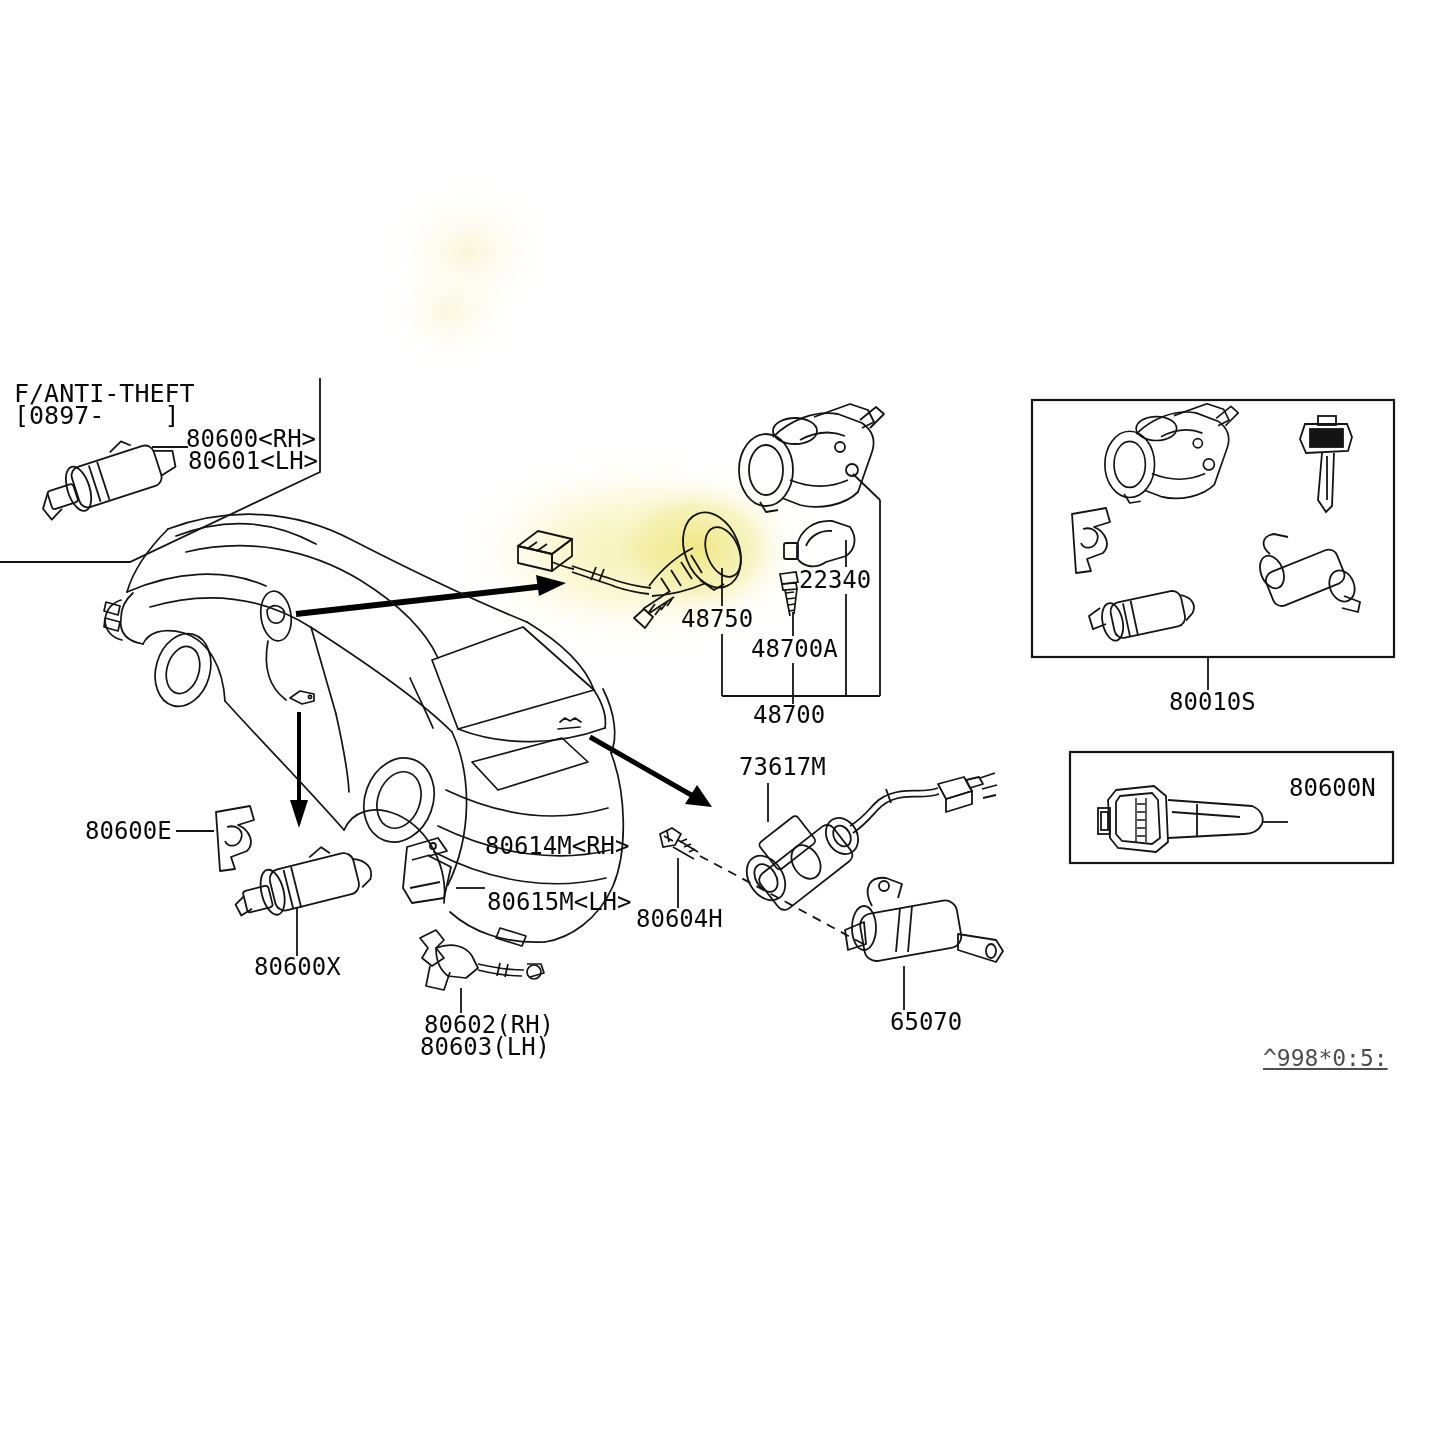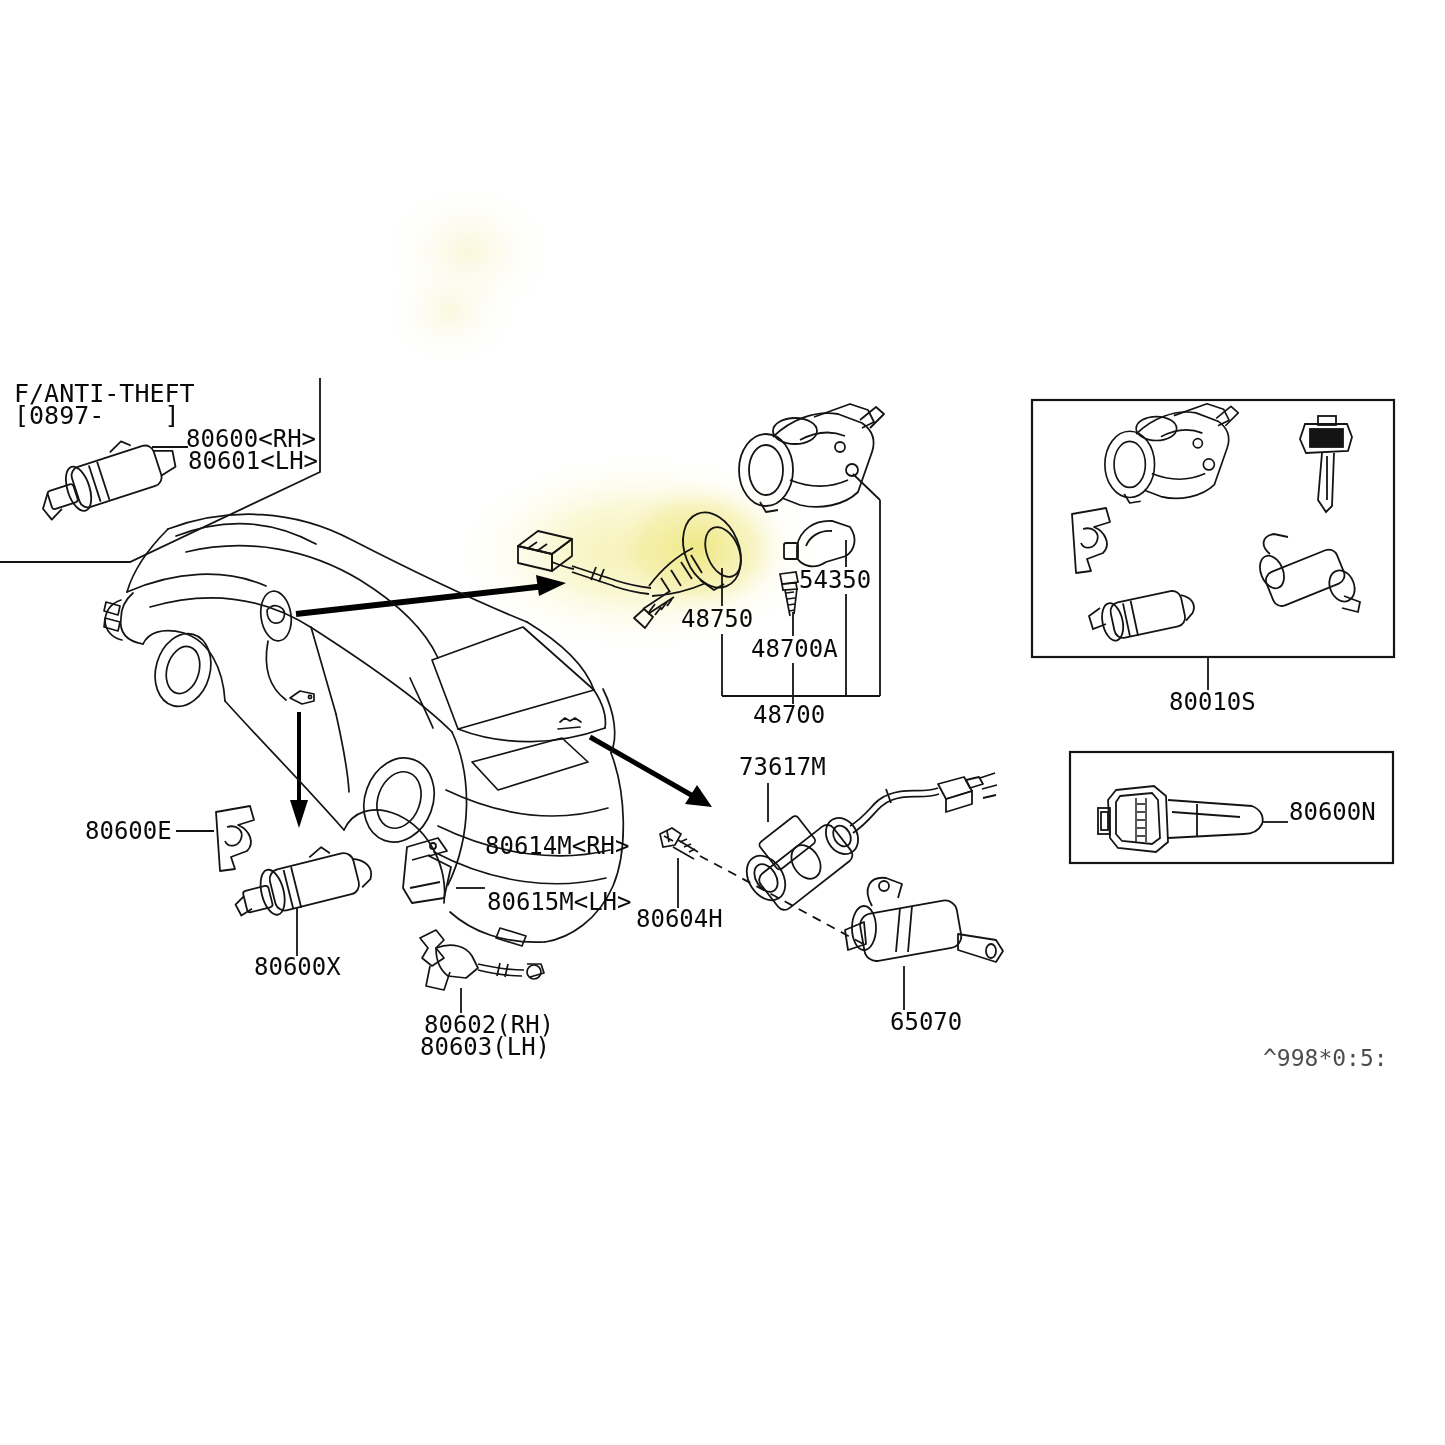--- a/index.html
+++ b/index.html
@@ -2,21 +2,21 @@
 <html><head>
 <meta charset="utf-8">
 <style>
   html,body{margin:0;padding:0;background:#ffffff;}
   .stage{position:relative;width:1435px;height:1445px;background:#ffffff;overflow:hidden;
          font-family:"DejaVu Sans Mono", monospace;}
   .stage svg{position:absolute;left:0;top:0;}
   .lbl{position:absolute;font:24px/22px "DejaVu Sans Mono", monospace;color:#0a0a0a;
        white-space:pre;letter-spacing:0px;}
   .lbl-lg{font-size:25px;}
-  .wm{position:absolute;font:23px/22px "DejaVu Sans Mono", monospace;color:#3a3a3a;opacity:.9;}
+  .wm{position:absolute;font:23px/22px "DejaVu Sans Mono", monospace;color:#3a3a3a;opacity:.9;text-decoration:underline;}
 </style>
 </head>
 <body>
 
 <div class="stage">
 
 <svg width="1445" height="1445" viewBox="0 0 1445 1445">
   <defs>
     <radialGradient id="gMain" cx="50%" cy="50%" r="50%">
       <stop offset="0%" stop-color="rgba(243,237,158,0.85)"></stop>
@@ -312,26 +312,26 @@
     </g>
   </g>
 </svg>
 
 <div class="lbl lbl-lg" style="left:14px;top:383px">F/ANTI-THEFT</div>
 <div class="lbl lbl-lg" style="left:14px;top:405px">[0897-    ]</div>
 <div class="lbl" style="left:186px;top:428px">80600&lt;RH&gt;</div>
 <div class="lbl" style="left:188px;top:450px">80601&lt;LH&gt;</div>
 
 <div class="lbl" style="left:681px;top:608px">48750</div>
-<div class="lbl" style="left:799px;top:569px">54350</div>
+<div class="lbl" style="left:799px;top:569px">22340</div>
 <div class="lbl" style="left:751px;top:638px">48700A</div>
 <div class="lbl" style="left:753px;top:704px">48700</div>
 
 <div class="lbl" style="left:1169px;top:691px">80010S</div>
-<div class="lbl" style="left:1289px;top:801px">80600N</div>
+<div class="lbl" style="left:1289px;top:777px">80600N</div>
 
 <div class="lbl" style="left:85px;top:820px">80600E</div>
 <div class="lbl" style="left:254px;top:956px">80600X</div>
 <div class="lbl" style="left:485px;top:835px">80614M&lt;RH&gt;</div>
 <div class="lbl" style="left:487px;top:891px">80615M&lt;LH&gt;</div>
 <div class="lbl" style="left:424px;top:1014px">80602(RH)</div>
 <div class="lbl" style="left:420px;top:1036px">80603(LH)</div>
 
 <div class="lbl" style="left:636px;top:908px">80604H</div>
 <div class="lbl" style="left:739px;top:756px">73617M</div>

